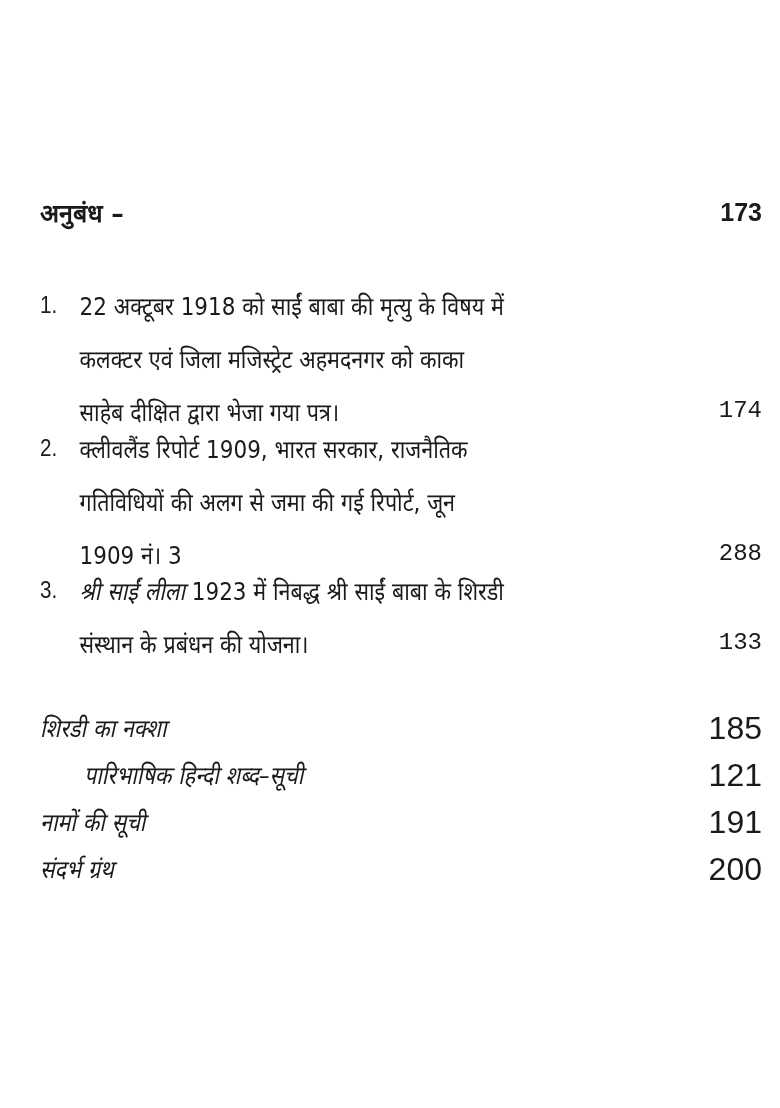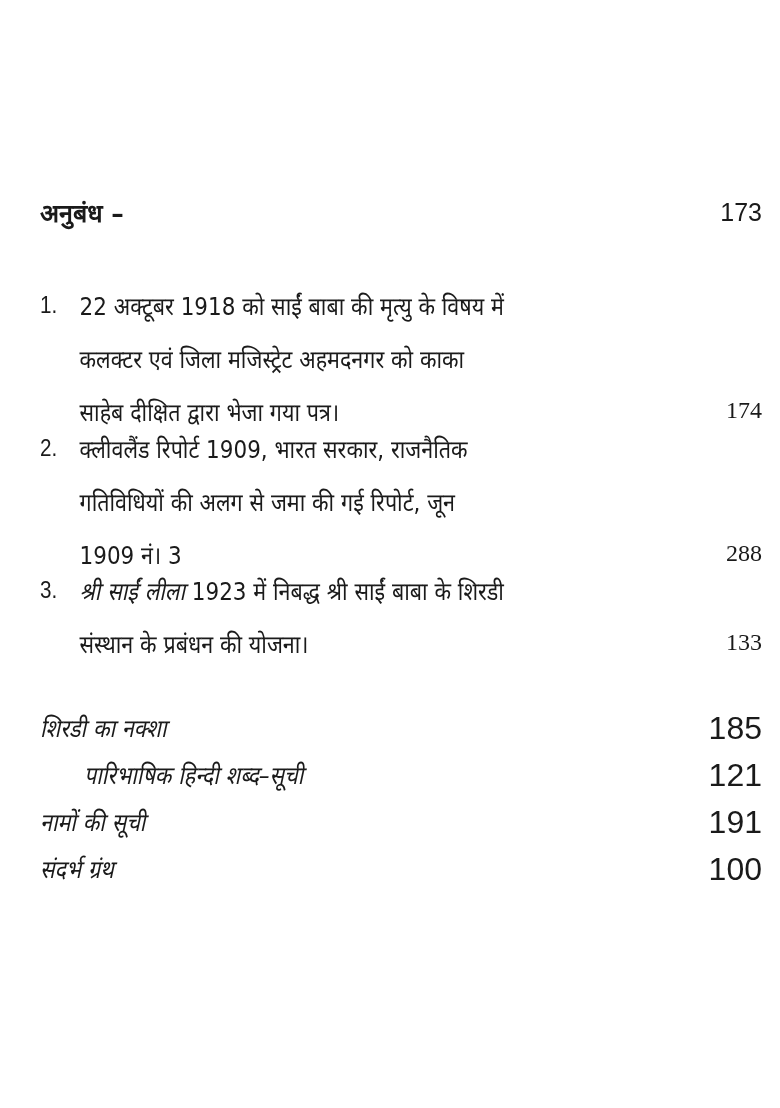--- a/index.html
+++ b/index.html
@@ -31,21 +31,21 @@
       align-items: center;
     }
     .heading-title {
       font-size: 25px;
       font-weight: bold;
       letter-spacing: 0px;
     }
     .heading-page {
       font-family: "Liberation Sans", sans-serif;
       font-size: 25px;
-      font-weight: normal;
+      font-weight: bold;
     }
     .entry {
       position: absolute;
       left: 40px;
       right: 18px;
     }
     .entry-line {
       height: 53px;
       display: flex;
       align-items: center;
@@ -60,21 +60,21 @@
       font-family: "Liberation Sans", sans-serif;
       font-size: 24px;
     }
     .entry-line .indent {
       display: inline-block;
       width: 46px;
     }
     .page-num {
       position: absolute;
       right: 0;
-      font-family: Liberation Serif, serif;
+      font-family: Liberation Mono, monospace;
       font-size: 24px;
       height: 53px;
       display: flex;
       align-items: center;
       margin-left: 24px;
     }
     .it {
       font-style: italic;
     }
     .appendix-row {
@@ -160,16 +160,16 @@
   <div class="appendix-row" style="top:757px;margin-left:44px;">
     <span class="appendix-label">पारिभाषिक हिन्दी शब्द–सूची</span>
     <span class="appendix-page">121</span>
   </div>
   <div class="appendix-row" style="top:804px;gap:8px;">
     <span class="appendix-label">नामों की सूची</span>
     <span class="appendix-page">191</span>
   </div>
   <div class="appendix-row" style="top:851px;">
     <span class="appendix-label">संदर्भ ग्रंथ</span>
-    <span class="appendix-page">100</span>
+    <span class="appendix-page">200</span>
   </div>
 
 </div>
 
 </body></html>

